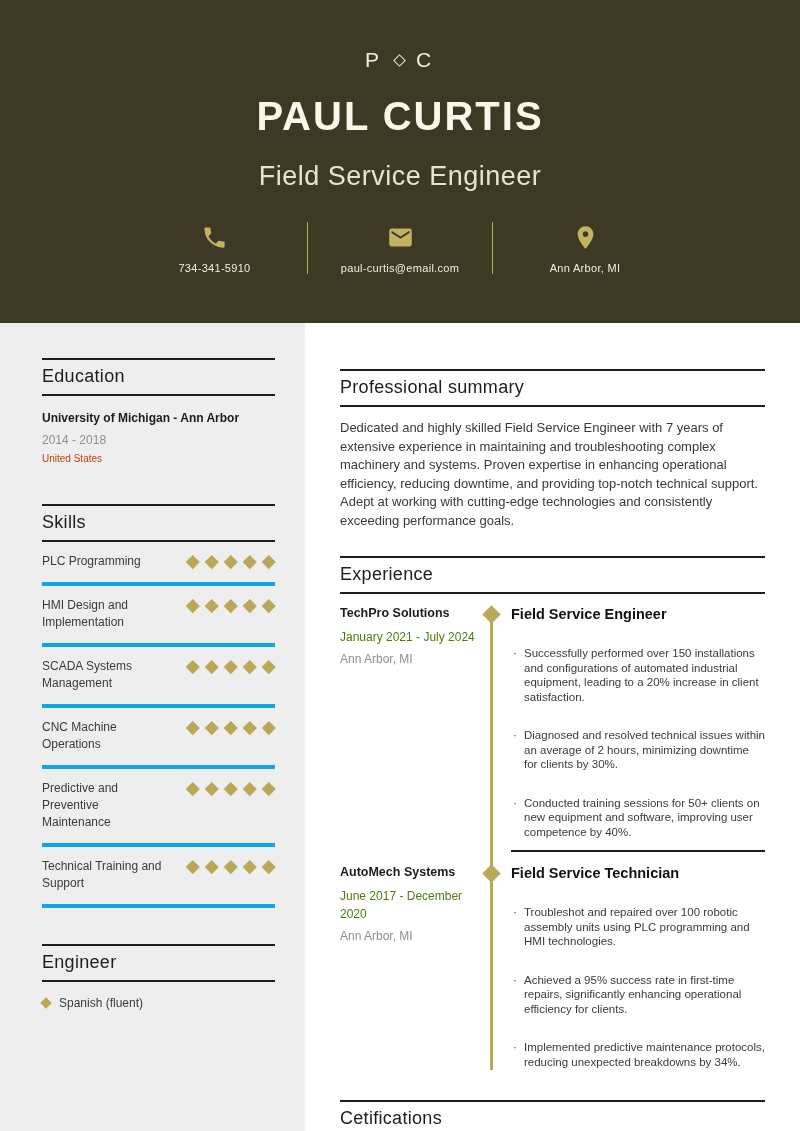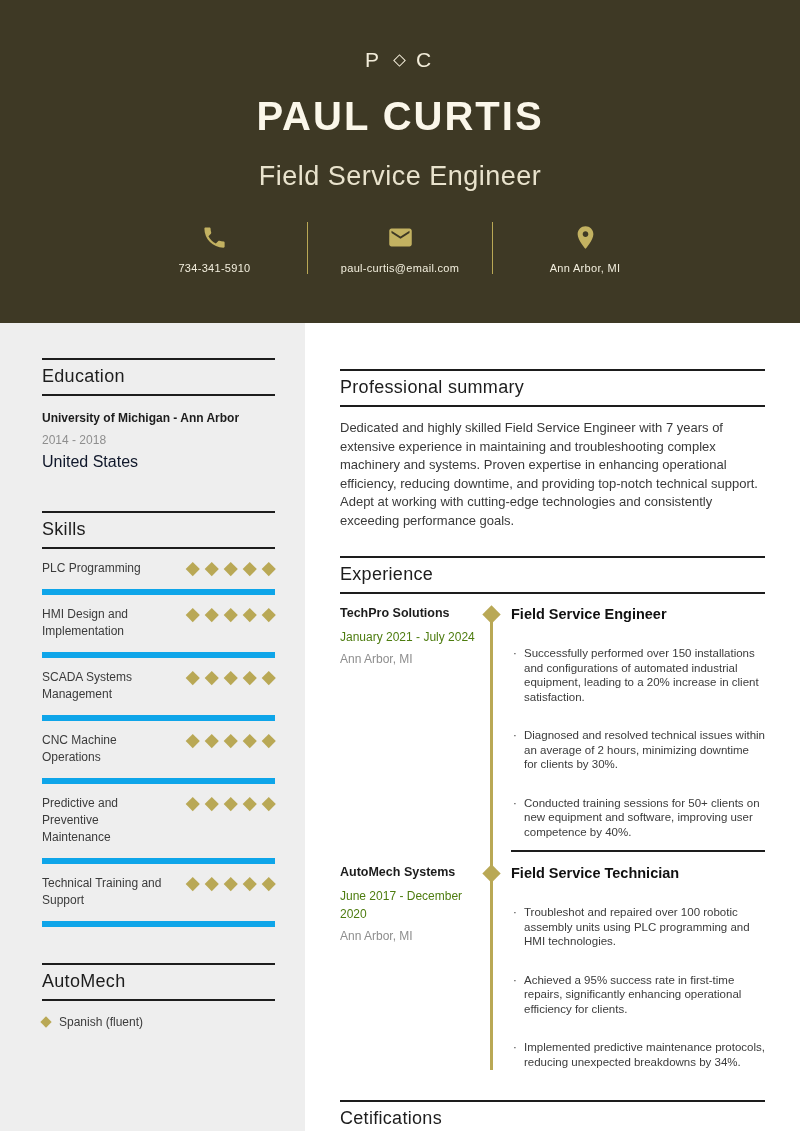--- a/index.html
+++ b/index.html
@@ -25,25 +25,25 @@
 
   
   .sidebar { position:absolute; left:0; top:323px; width:305px; height:808px; background:#eeeeee;
              padding:35px 30px 2px 42px; }
   .rule-heading { border-top:2px solid #1d1d1d; border-bottom:2px solid #1d1d1d; padding:6px 0 7px; }
   .rule-heading h2 { font-size:18px; font-weight:500; color:#1d1d1d; letter-spacing:0.3px; }
 
   .edu-entry { margin-top:15px; }
   .edu-school { font-size:12px; font-weight:700; color:#1c1c1c; }
   .edu-dates { margin-top:8px; font-size:12px; color:#8e8e8e; }
-  .edu-loc { margin-top:6px; font-size:16px; color:#0f172a; }
+  .edu-loc { margin-top:6px; font-size:10px; color:#c2410c; }
 
   .skills-block { margin-top:40px; }
   .skill-row { display:flex; justify-content:space-between; align-items:flex-start;
-               padding:11px 0 12px; border-bottom:6px solid #0ea5e9; }
+               padding:11px 0 12px; border-bottom:4px solid #0ea5e9; }
   .skill-name { width:128px; font-size:12px; line-height:17px; color:#3b3b3b; }
   .skill-rating { display:flex; gap:6px; margin-top:2px; }
   .diamond-cell { width:13px; height:13px; display:flex; align-items:center; justify-content:center; }
   .diamond { width:9.5px; height:9.5px; background:#b9a855; transform:rotate(45deg); }
 
   .lang-block { margin-top:36px; }
   .lang-item { margin-top:14px; display:flex; align-items:center; gap:9px; font-size:12px; color:#3b3b3b; }
   .lang-diamond { width:8px; height:8px; background:#b9a855; transform:rotate(45deg); flex:none; }
 
   
@@ -252,21 +252,21 @@
             </span>
             <span class="diamond-cell">
               <span class="diamond"></span>
             </span>
           </span>
       </div>
     </div>
 
     <div class="lang-block">
       <div class="rule-heading">
-        <h2>AutoMech</h2>
+        <h2>Engineer</h2>
       </div>
       <div class="lang-item">
         <span class="lang-diamond"></span>
         <span>Spanish (fluent)</span>
       </div>
     </div>
   </div>
 
   <div class="main">
 

